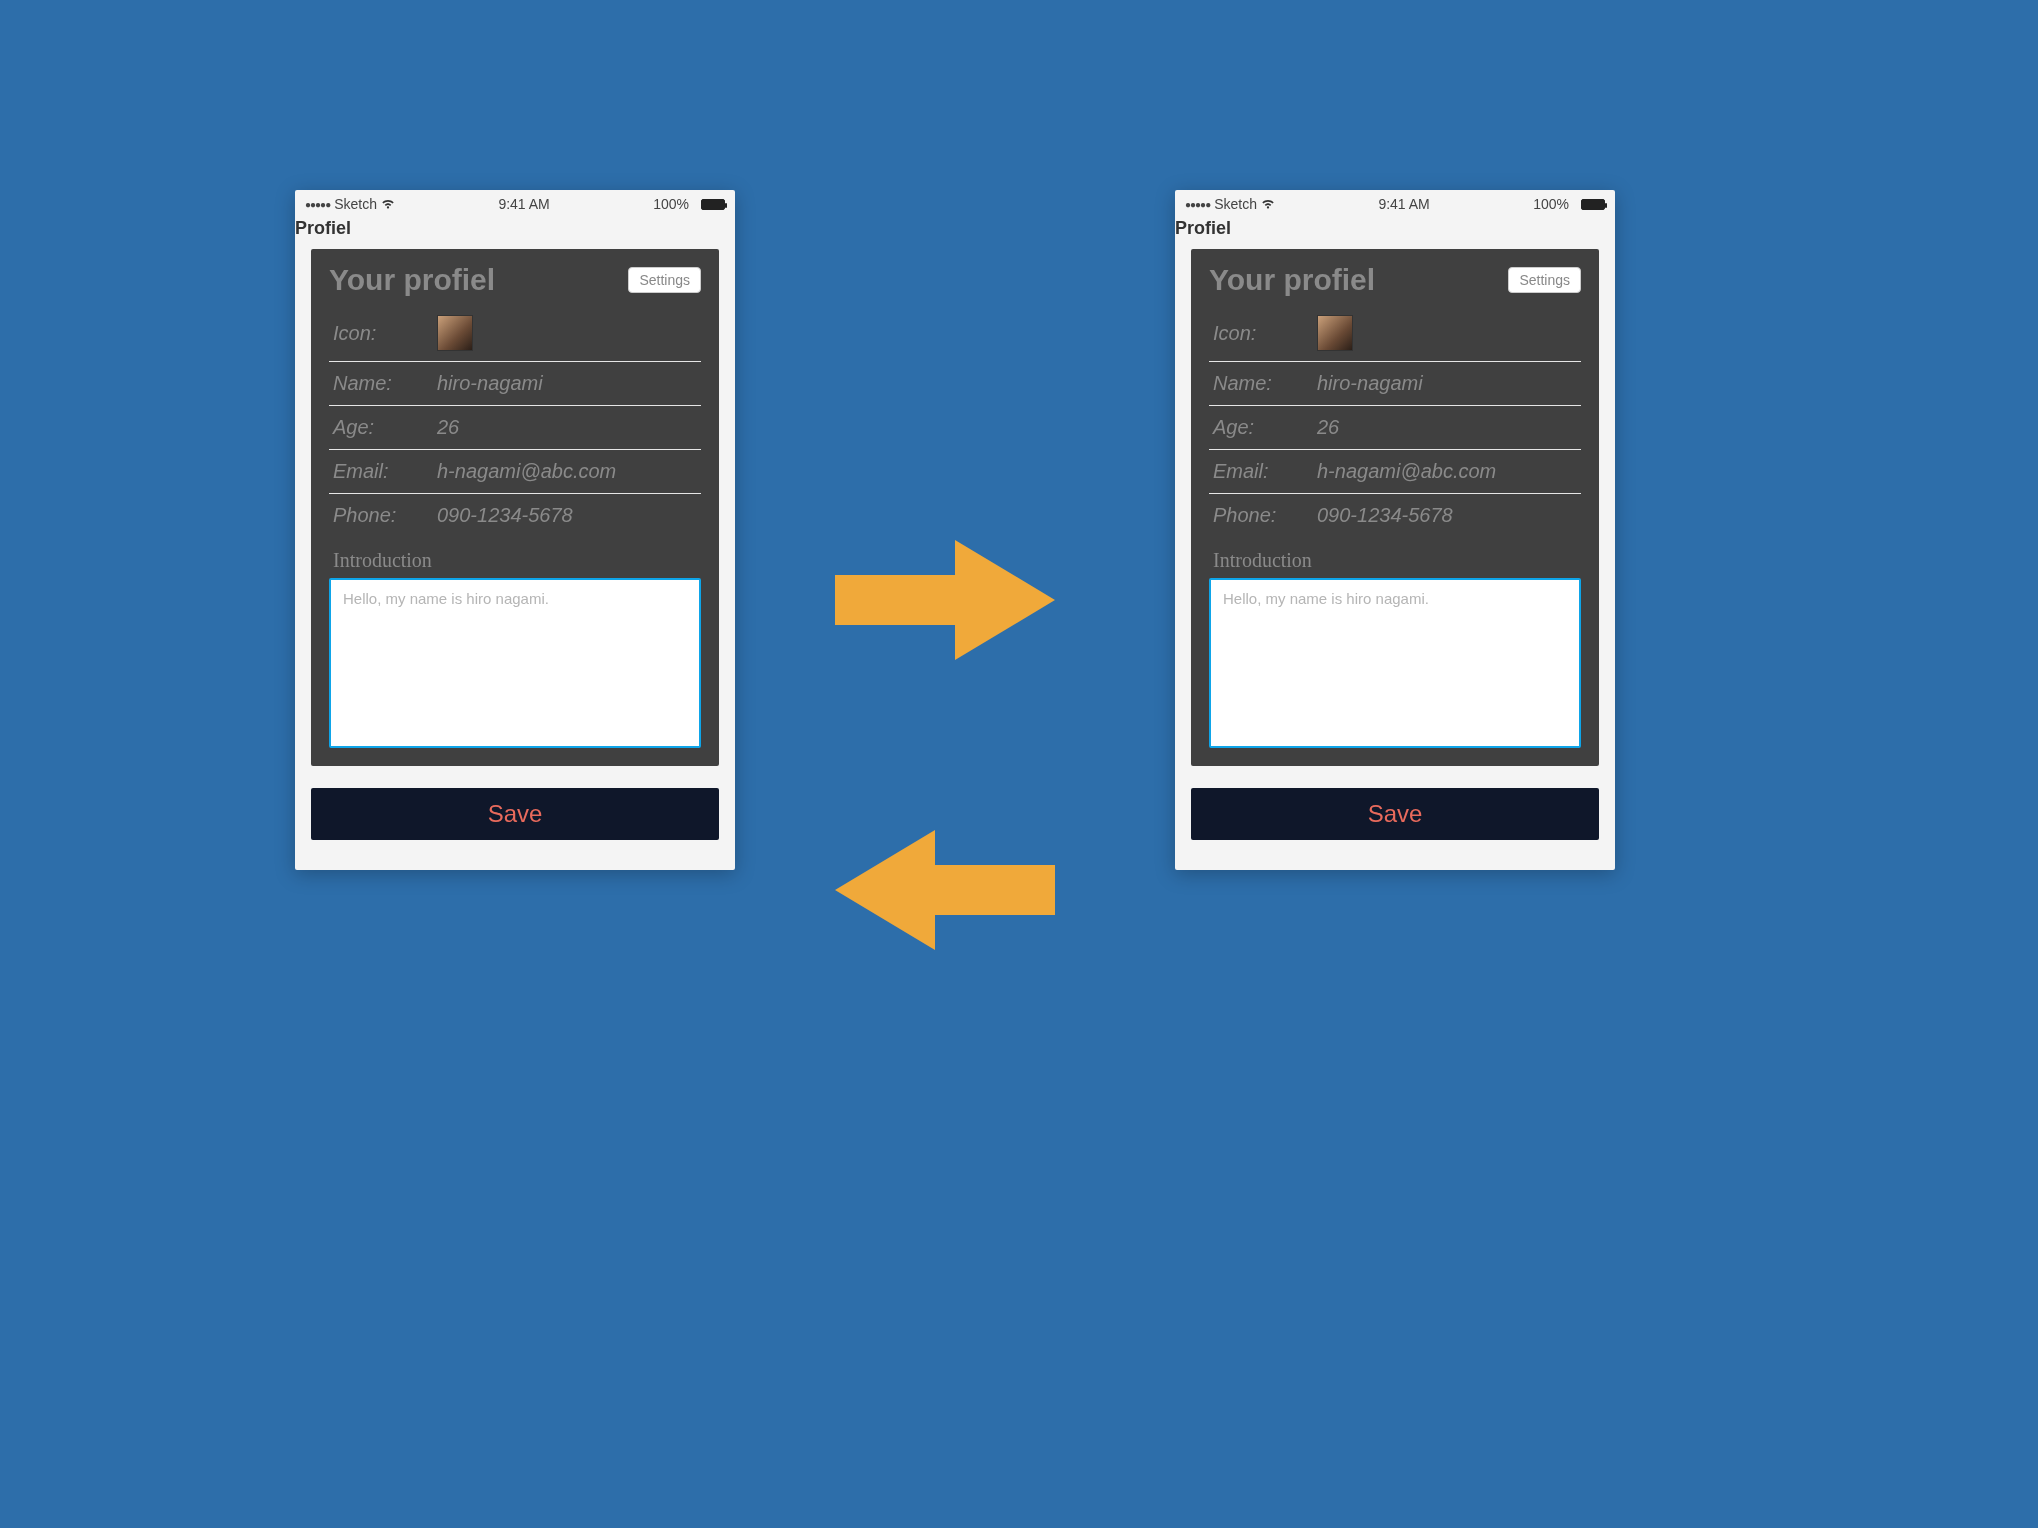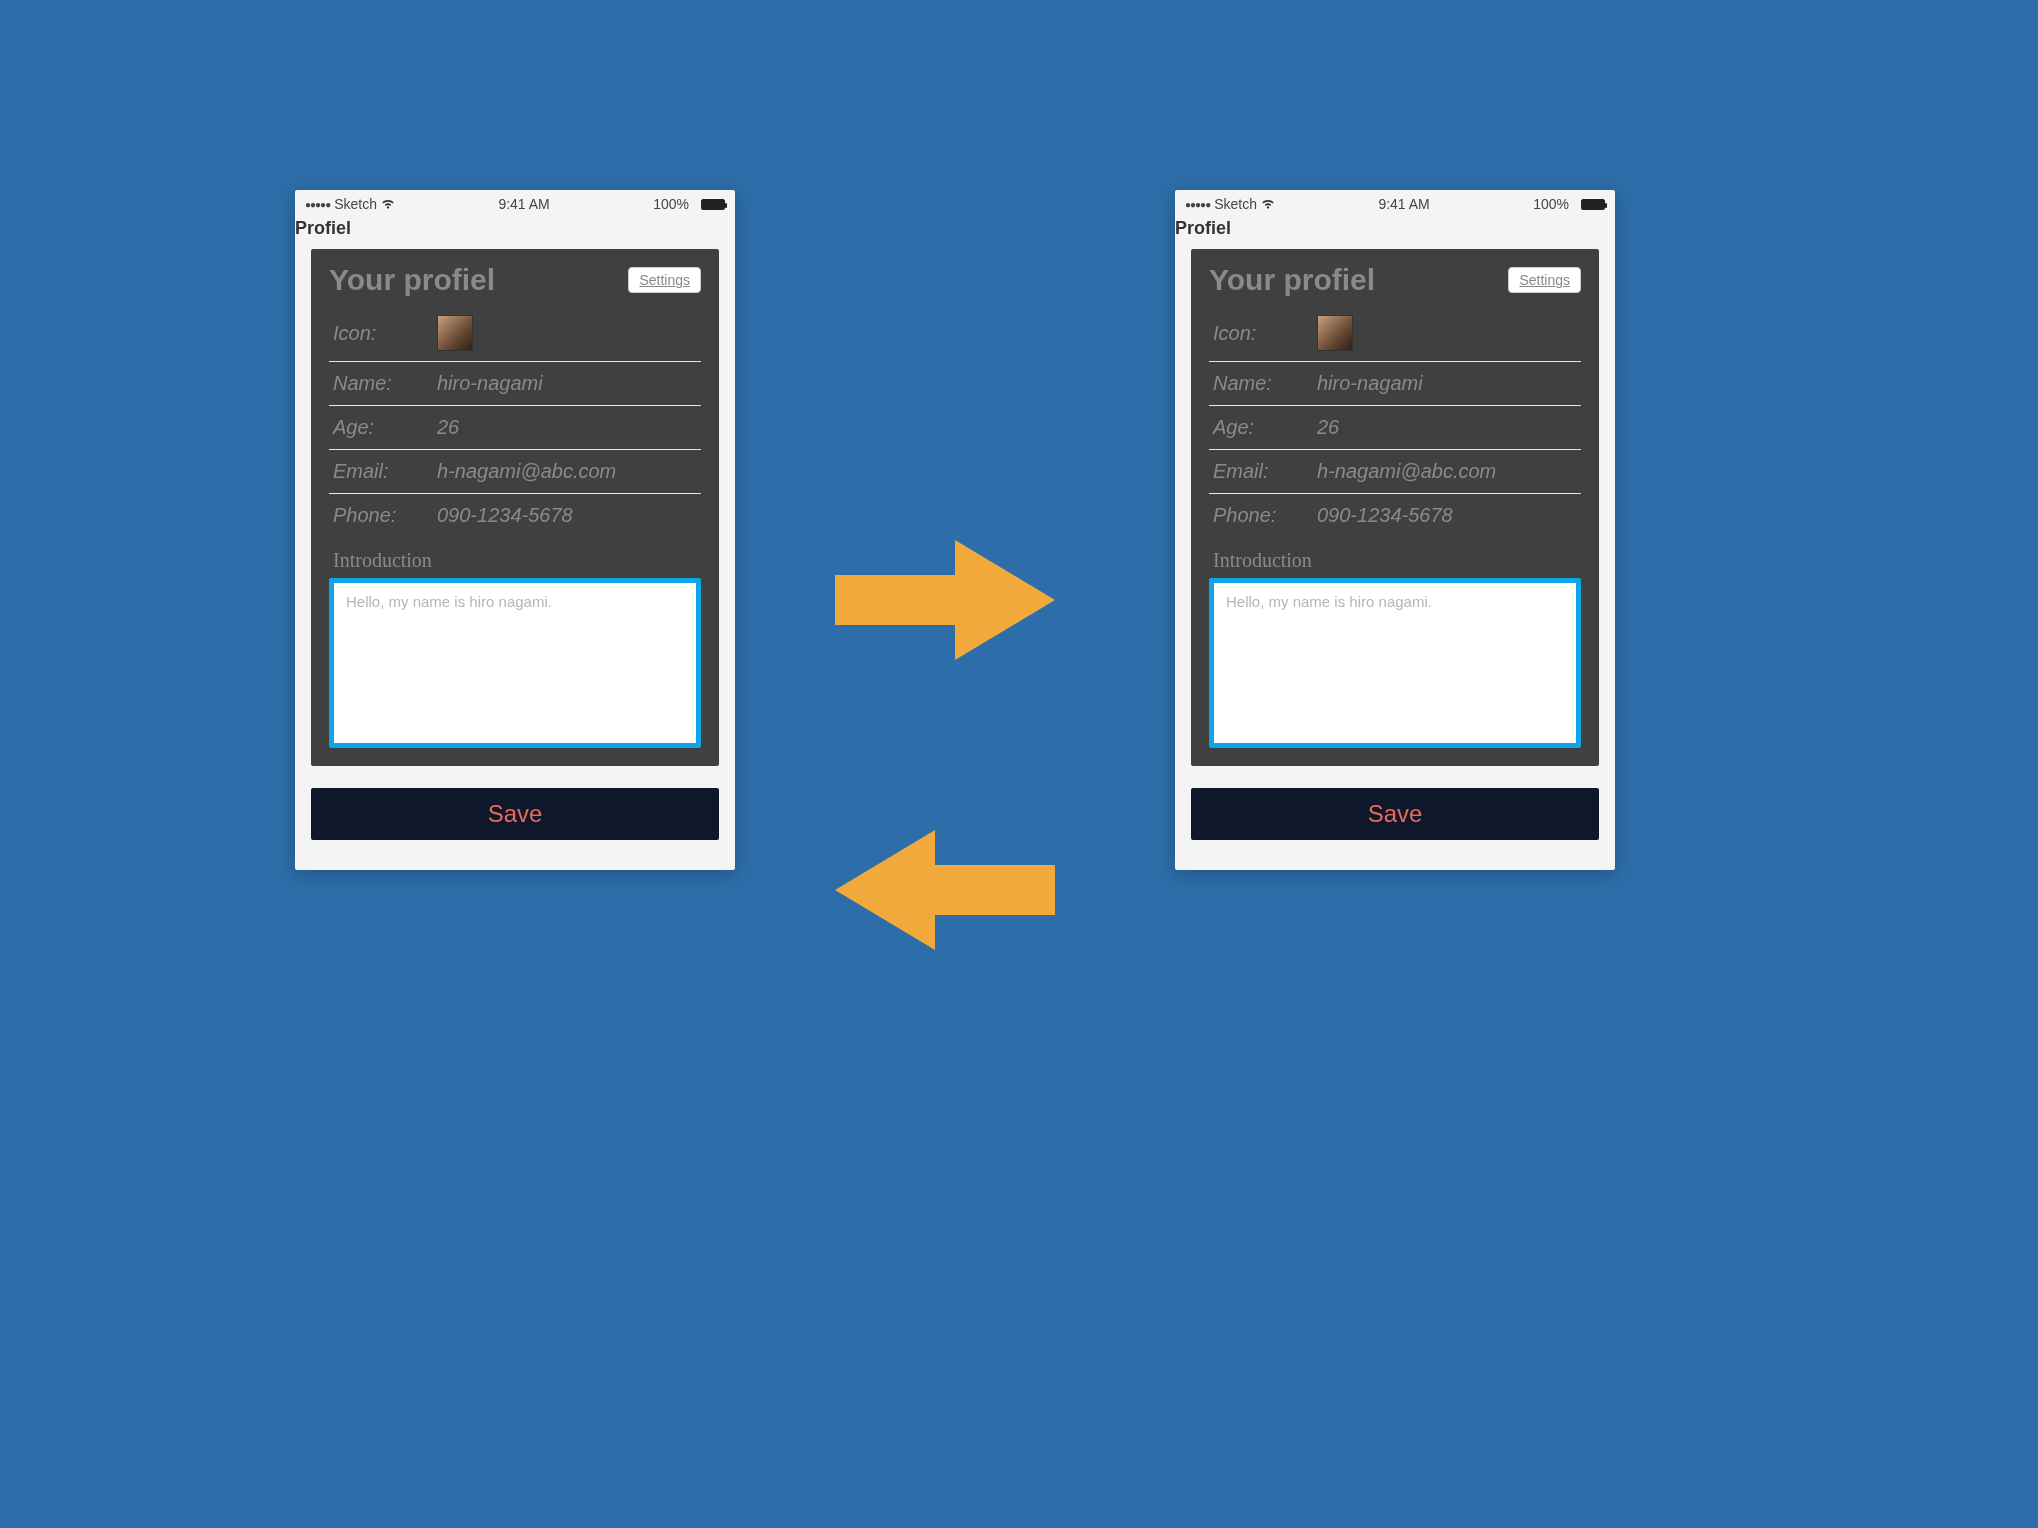--- a/index.html
+++ b/index.html
@@ -91,21 +91,20 @@
     font-weight: 600;
     color: #8a8a8a;
   }
   .settings-btn {
     font-size: 14px;
     color: #888;
     border: 1px solid #ccc;
     border-radius: 4px;
     padding: 4px 10px;
     background: #fff;
-    text-decoration: underline;
   }
 
   .row {
     display: flex;
     align-items: center;
     gap: 16px;
     padding: 10px 4px;
     border-bottom: 1px solid #e6e6e6;
     color: #8a8a8a;
     font-size: 20px;
@@ -121,21 +120,21 @@
   }
 
   .section-lbl {
     color: #8a8a8a;
     font-size: 20px;
     padding: 12px 4px 6px;
     font-family: Liberation Serif, serif;
   }
   .intro-box {
     background: #fff;
-    border: 5px solid #0ea5e9;
+    border: 2px solid #0ea5e9;
     border-radius: 2px;
     height: 170px;
     padding: 10px 12px;
     color: #b5b5b5;
     font-size: 15px;
   }
 
   .save-btn {
     margin: 22px 16px 0;
     background: #0f172a;

